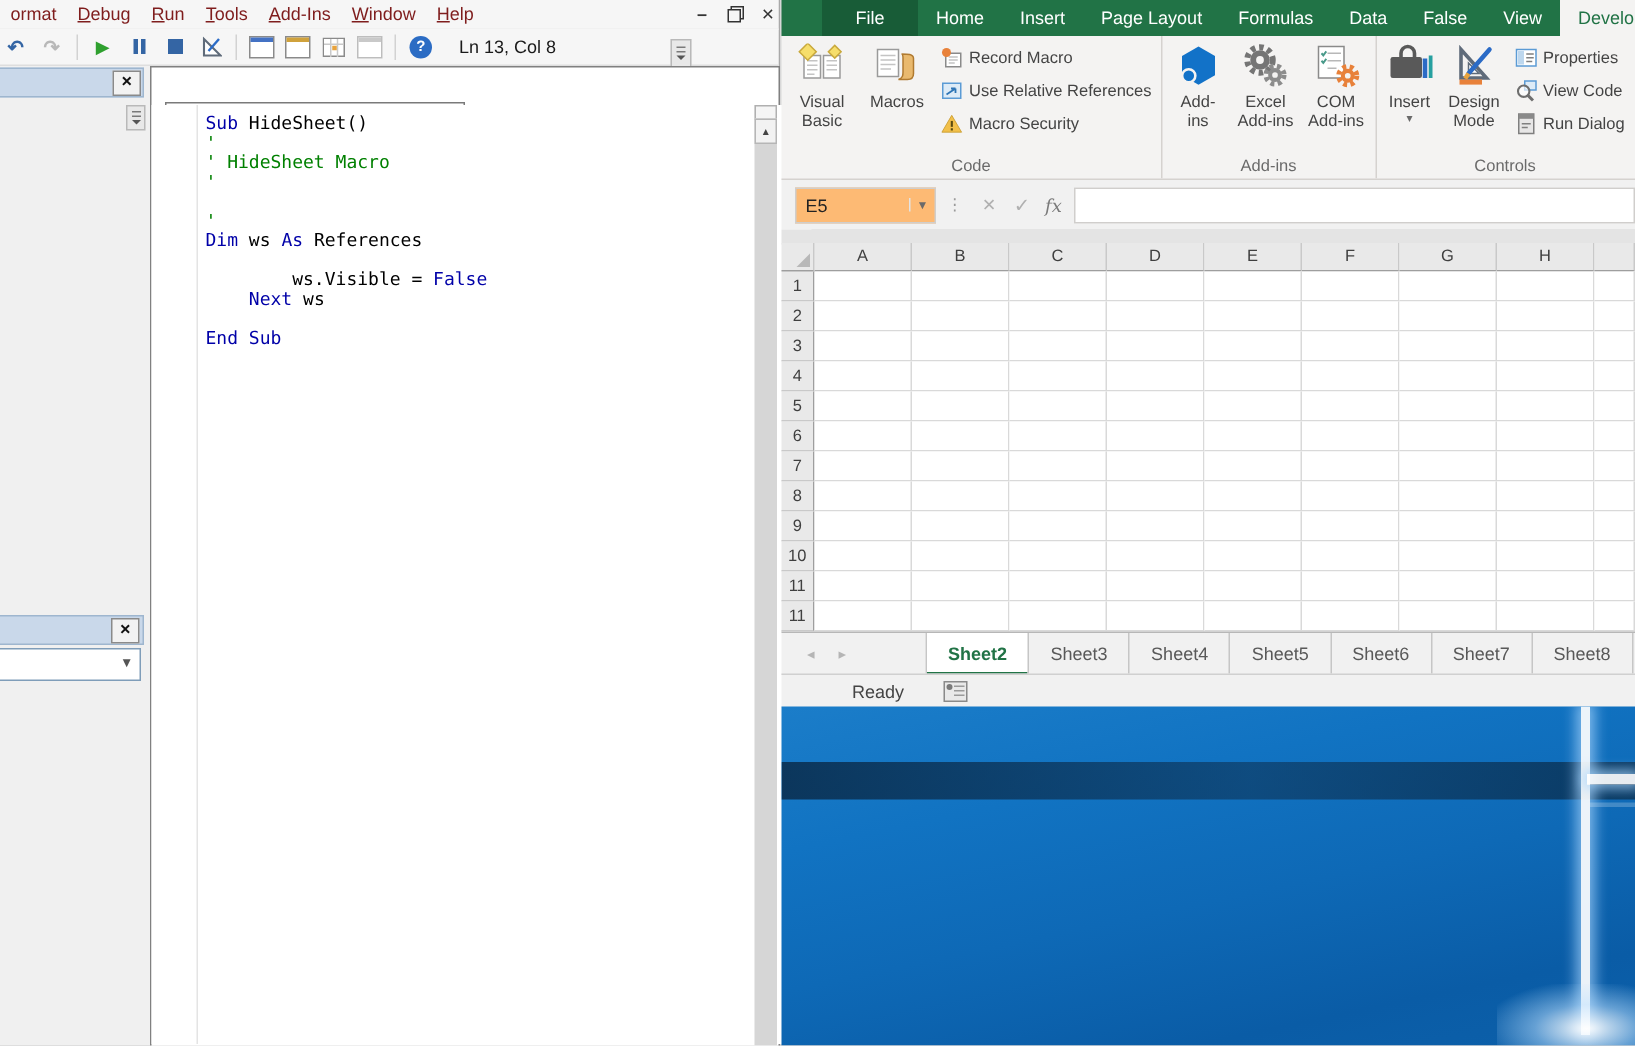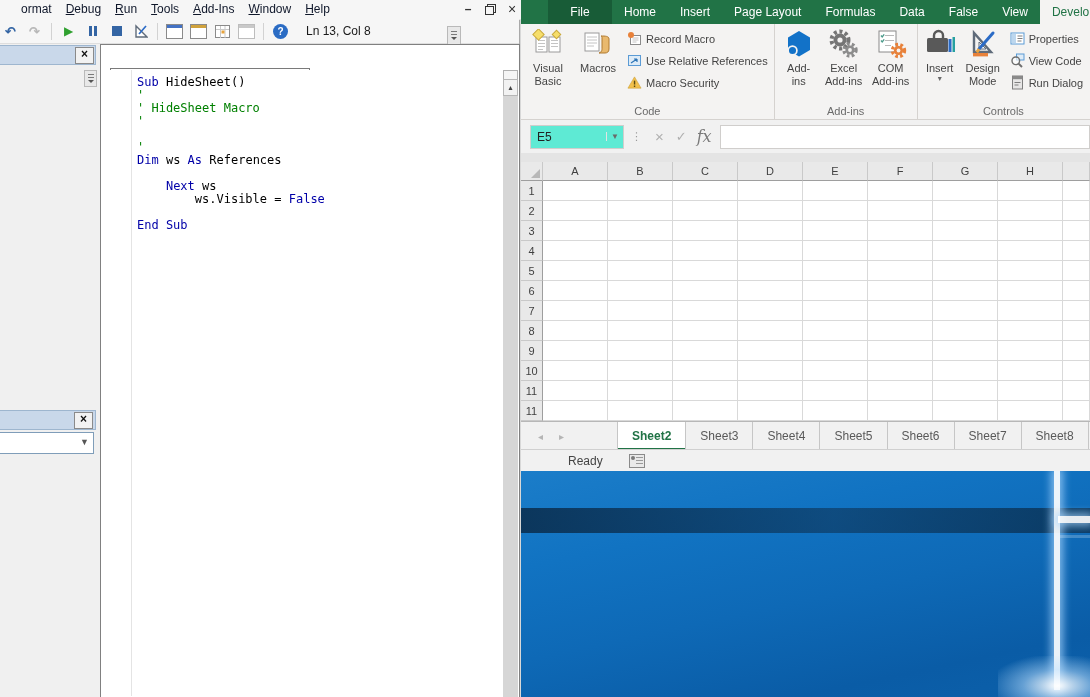--- a/index.html
+++ b/index.html
@@ -4,21 +4,21 @@
 <style>
   html,body{margin:0;padding:0;}
   body{width:1090px;height:697px;overflow:hidden;background:#d8d8d8;
        font-family:"Liberation Sans", sans-serif;-webkit-font-smoothing:antialiased;}
   #app{position:relative;width:1090px;height:697px;}
   .abs{position:absolute;}
 
   
   .vba-bg{left:0;top:0;width:519px;height:697px;background:#f0f0f0;border-right:1px solid #a9a9a9;}
   .vba-menubar{left:0;top:0;width:519px;height:19px;background:#f6f6f6;border-bottom:1px solid #e2e2e2;
-               display:flex;align-items:center;font-size:12px;color:#0f172a;padding-left:14px;}
+               display:flex;align-items:center;font-size:12px;color:#7f1d1d;}
   .vba-menu-item{padding:0 7px;height:19px;line-height:19px;cursor:default;}
   .vba-menu-item u{text-decoration:underline;}
   .vba-winctrl{right:2px;top:1px;display:flex;gap:10px;align-items:center;height:16px;}
   .wc{width:12px;height:12px;display:flex;align-items:center;justify-content:center;color:#333;font-size:12px;}
   .wc-min{font-weight:bold;}
   .wc-restore{position:relative;}
   .wc-restore i{position:absolute;width:7px;height:7px;border:1px solid #333;background:#f6f6f6;}
   .wc-restore i.b1{left:3px;top:1px;}
   .wc-restore i.b2{left:1px;top:3px;}
 
@@ -85,27 +85,27 @@
   .rgroup{display:flex;flex-direction:column;border-right:1px solid #d5d2cf;padding:0 2px;}
   .rgroup-content{flex:1;display:flex;align-items:flex-start;padding-top:2px;}
   .rgroup-label{text-align:center;color:#6a6a6a;font-size:11px;height:15px;line-height:15px;}
   .bigbtn{width:50px;display:flex;flex-direction:column;align-items:center;padding-top:3px;}
   .bigbtn .blabel{font-size:11px;color:#444;text-align:center;line-height:13px;margin-top:3px;}
   .bigbtn .dropcaret{color:#6a6a6a;font-size:8px;line-height:8px;}
   .smallcol{display:flex;flex-direction:column;justify-content:flex-start;gap:7px;padding:5px 4px 0 4px;}
   .smallbtn{display:flex;align-items:center;gap:4px;font-size:11px;color:#444;white-space:nowrap;}
 
   .xl-formula-row{left:521px;top:120px;width:569px;height:33px;background:#f1f1f1;display:flex;align-items:center;}
-  .namebox{width:92px;height:22px;background:#5eead4;border:1px solid #d0cecc;margin-left:9px;display:flex;align-items:center;
+  .namebox{width:92px;height:22px;background:#fdba74;border:1px solid #d0cecc;margin-left:9px;display:flex;align-items:center;
            font-size:12px;color:#222;}
   .namebox .nb-text{flex:1;padding-left:6px;}
   .namebox .nb-arrow{width:16px;text-align:center;color:#6a6a6a;font-size:8px;border-left:1px solid #e3e3e3;}
   .fx-sep{color:#9a9a9a;font-size:11px;margin:0 7px;}
   .fbtn{color:#b0b0b0;font-size:13px;margin:0 6px;}
-  .fx-label{font-family:"DejaVu Serif", serif;font-style:italic;color:#7a7a7a;font-size:16px;margin:0 8px 0 4px;}
+  .fx-label{font-family:"DejaVu Serif", serif;font-style:italic;color:#7a7a7a;font-size:12px;margin:0 8px 0 4px;}
   .formulabar{flex:1;height:22px;background:#fff;border:1px solid #d0cecc;margin-right:0;}
   .xl-gap-row{left:521px;top:153px;width:569px;height:9px;background:#e4e4e4;border-bottom:1px solid #cfcfcf;}
 
   .xl-grid{left:521px;top:162px;width:569px;height:259px;background:#fff;display:grid;
            grid-template-columns:22px repeat(8,65px) 1fr;grid-template-rows:19px repeat(12,20px);}
   .gh{background:#e9e9e9;border-right:1px solid #c9c9c9;border-bottom:1px solid #9e9e9e;
       font-size:11px;color:#3f3f3f;display:flex;align-items:center;justify-content:center;}
   .gh-corner{position:relative;}
   .gh-corner::after{content:"";position:absolute;right:2px;bottom:2px;width:0;height:0;
                     border-left:9px solid transparent;border-bottom:9px solid #b8b8b8;}
@@ -238,33 +238,33 @@
 
   <div class="abs code-frame" style="left:100px;top:44px;width:418px;height:653px;"></div>
   <div class="abs vba-combo" style="left:110px;top:46px;width:200px;height:21px;">
     <span>(General)</span>
     <span class="chev" style="color:#777;">⌄</span>
   </div>
   <div class="abs vba-combo" style="left:318px;top:46px;width:189px;height:21px;">
     <span>HideSheet</span>
     <span class="chev" style="color:#777;">⌄</span>
   </div>
-  <div class="abs code-area" style="left:101px;top:70px;width:402px;height:626px;">
+  <div class="abs code-area" style="left:101px;top:70px;width:402px;height:626px;padding-left:38px;">
     <div class="margin-line" style="left:30px;top:0;height:626px;"></div>
     <div id="codeLines" class="abs" style="left:36px;top:6px;">
         <div class="code-line"><span class="seg-k">Sub </span><span class="seg-p">HideSheet()</span></div>
         <div class="code-line"><span class="seg-c">'</span></div>
         <div class="code-line"><span class="seg-c">' HideSheet Macro</span></div>
         <div class="code-line"><span class="seg-c">'</span></div>
         <div class="code-line">&nbsp;</div>
         <div class="code-line"><span class="seg-c">'</span></div>
         <div class="code-line"><span class="seg-k">Dim </span><span class="seg-p">ws </span><span class="seg-k">As </span><span class="seg-p">References</span></div>
         <div class="code-line">&nbsp;</div>
+        <div class="code-line"><span class="seg-p">        ws.Visible = </span><span class="seg-k">False</span></div>
         <div class="code-line"><span class="seg-p">    </span><span class="seg-k">Next </span><span class="seg-p">ws</span></div>
-        <div class="code-line"><span class="seg-p">        ws.Visible = </span><span class="seg-k">False</span></div>
         <div class="code-line">&nbsp;</div>
         <div class="code-line"><span class="seg-k">End Sub</span></div>
       </div>
   </div>
   <div class="abs vscroll-track" style="left:503px;top:70px;width:15px;height:627px;">
     <div class="abs vscroll-split" style="left:0;top:0;width:13px;height:8px;"></div>
     <div class="abs vscroll-up" style="left:0;top:9px;width:13px;height:15px;">▴</div>
   </div>
 
   <div class="abs xl-tabbar" id="xlTabs">

